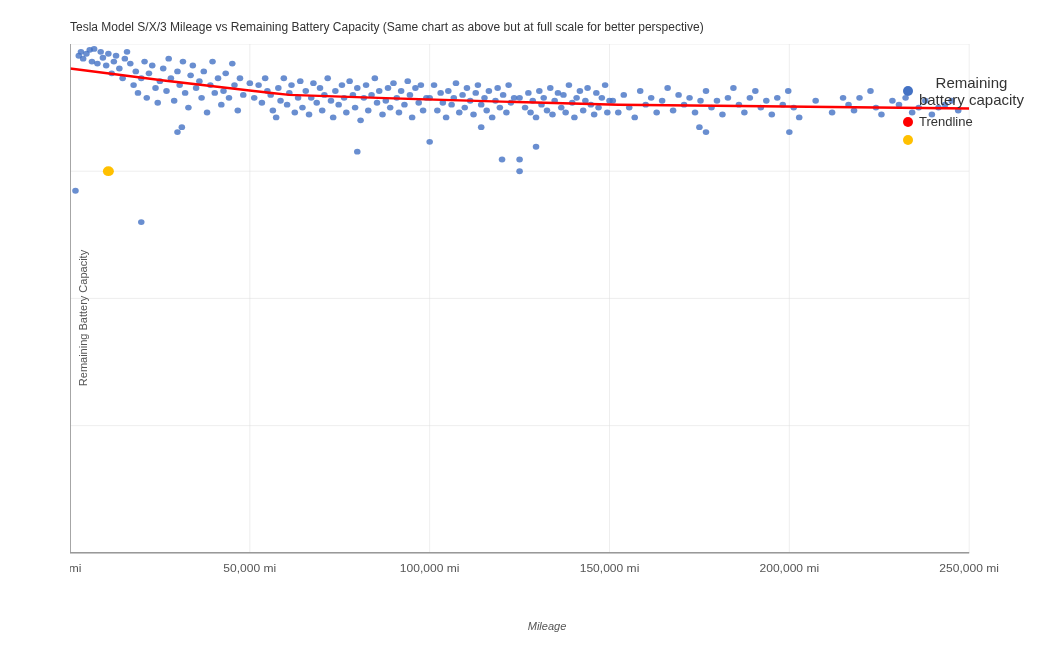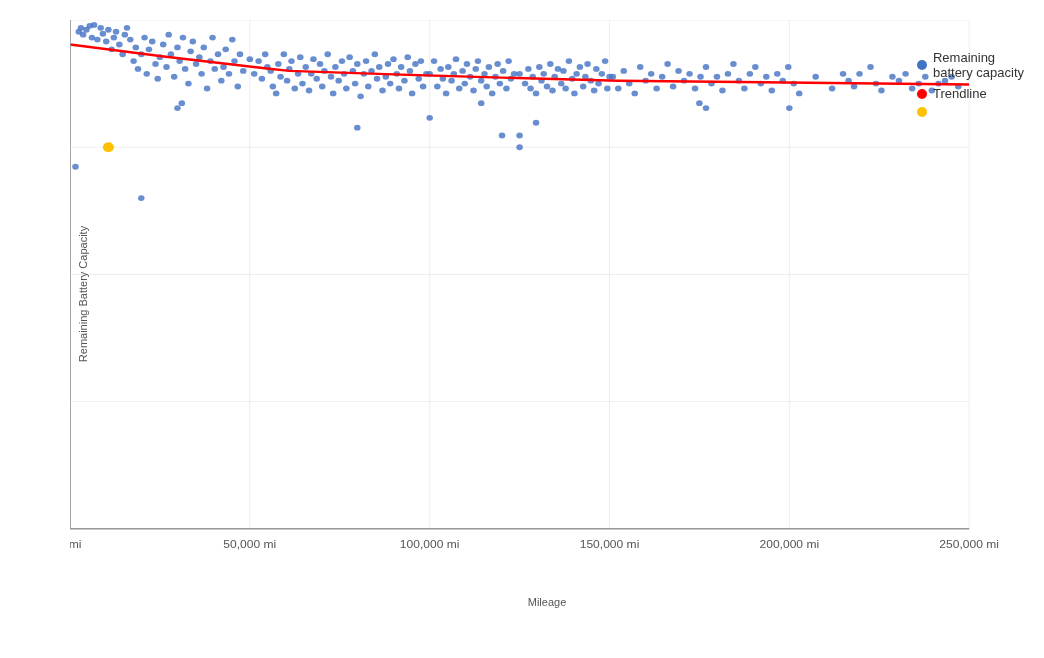--- a/index.html
+++ b/index.html
@@ -59,37 +59,39 @@
       color: #555;
       white-space: nowrap;
     }
     .x-axis-label {
       position: absolute;
       bottom: -40px;
       left: 50%;
       transform: translateX(-50%);
       font-size: 11px;
       color: #555;
+      font-style: italic;
     }
   </style>
 </head>
 <body>
 
 <div class="chart-container">
+  <div class="chart-title">Tesla Model S/X/3 Mileage vs Remaining Battery Capacity (Same chart as above but at full scale for better perspective)</div>
 
   <div class="chart-area">
     
     <div class="y-axis-label">Remaining Battery Capacity</div>
     <div class="x-axis-label">Mileage</div>
 
     
     <div class="legend">
       <div class="legend-item">
         <div class="legend-dot" style="background:#4472C4;"></div>
-        <span style="font-size:13px;">Remaining<br>battery capacity</span>
+        <span style="font-size:15px;text-align:center;">Remaining<br>battery capacity</span>
       </div>
       <div class="legend-item">
         <div class="legend-dot" style="background:#FF0000;"></div>
         <span style="font-size:13px;">Trendline</span>
       </div>
       <div class="legend-item">
         <div class="legend-dot" style="background:#FFC000;"></div>
         <span style="font-size:11px;"></span>
       </div>
     </div>

